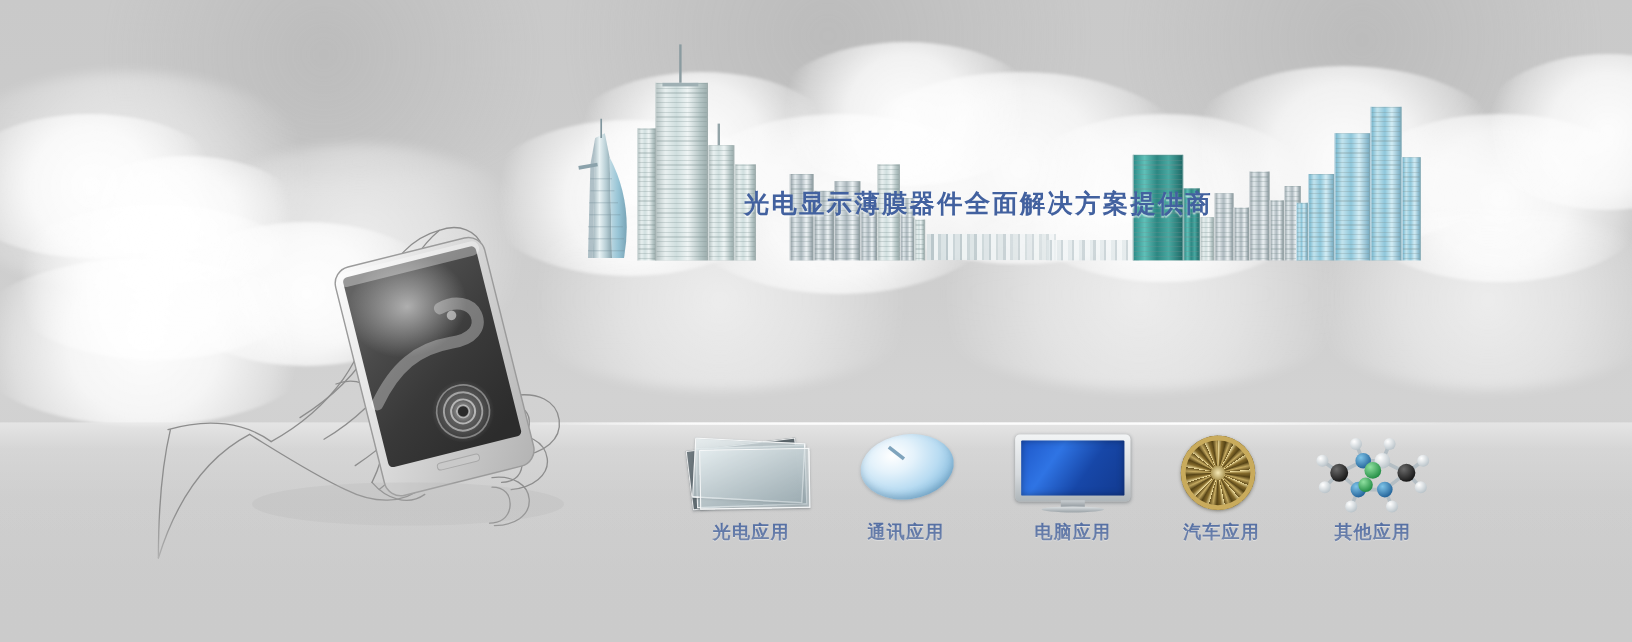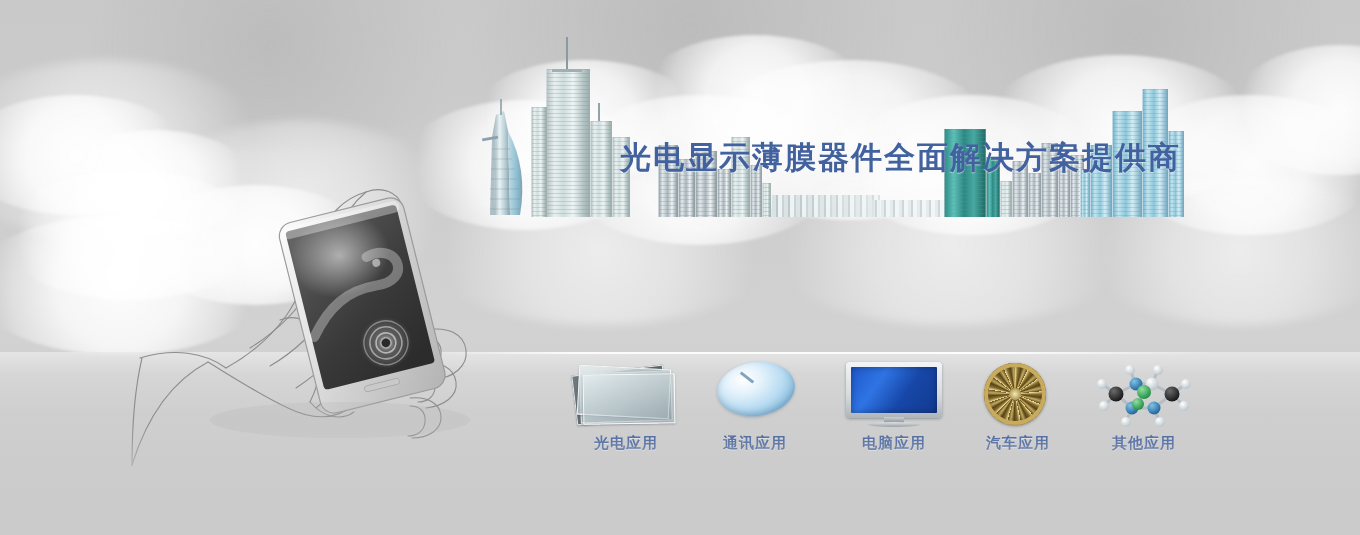--- a/index.html
+++ b/index.html
@@ -46,22 +46,22 @@
        rgba(203,203,203,0) 62%);
   }
   .groundline {
     position:absolute; left:430px; width:790px; top:352px; height:2px;
     background:linear-gradient(90deg, rgba(255,255,255,0) 0%, rgba(255,255,255,.85) 18%, rgba(255,255,255,.9) 72%, rgba(255,255,255,0) 100%);
     filter:blur(.6px);
   }
   
   .headline {
     position:absolute;
-    left:620px; top:137px;
-    font-size:31px;
+    left:620px; top:156px;
+    font-size:21px;
     letter-spacing:2px;
     font-weight:700;
     color:#42619f;
     text-shadow:0 1px 1px rgba(255,255,255,.55);
     white-space:nowrap;
   }
   
   .handwrap { position:absolute; left:130px; top:120px; width:360px; height:370px; }
   .handwrap svg { display:block; width:360px; height:370px; }
   

